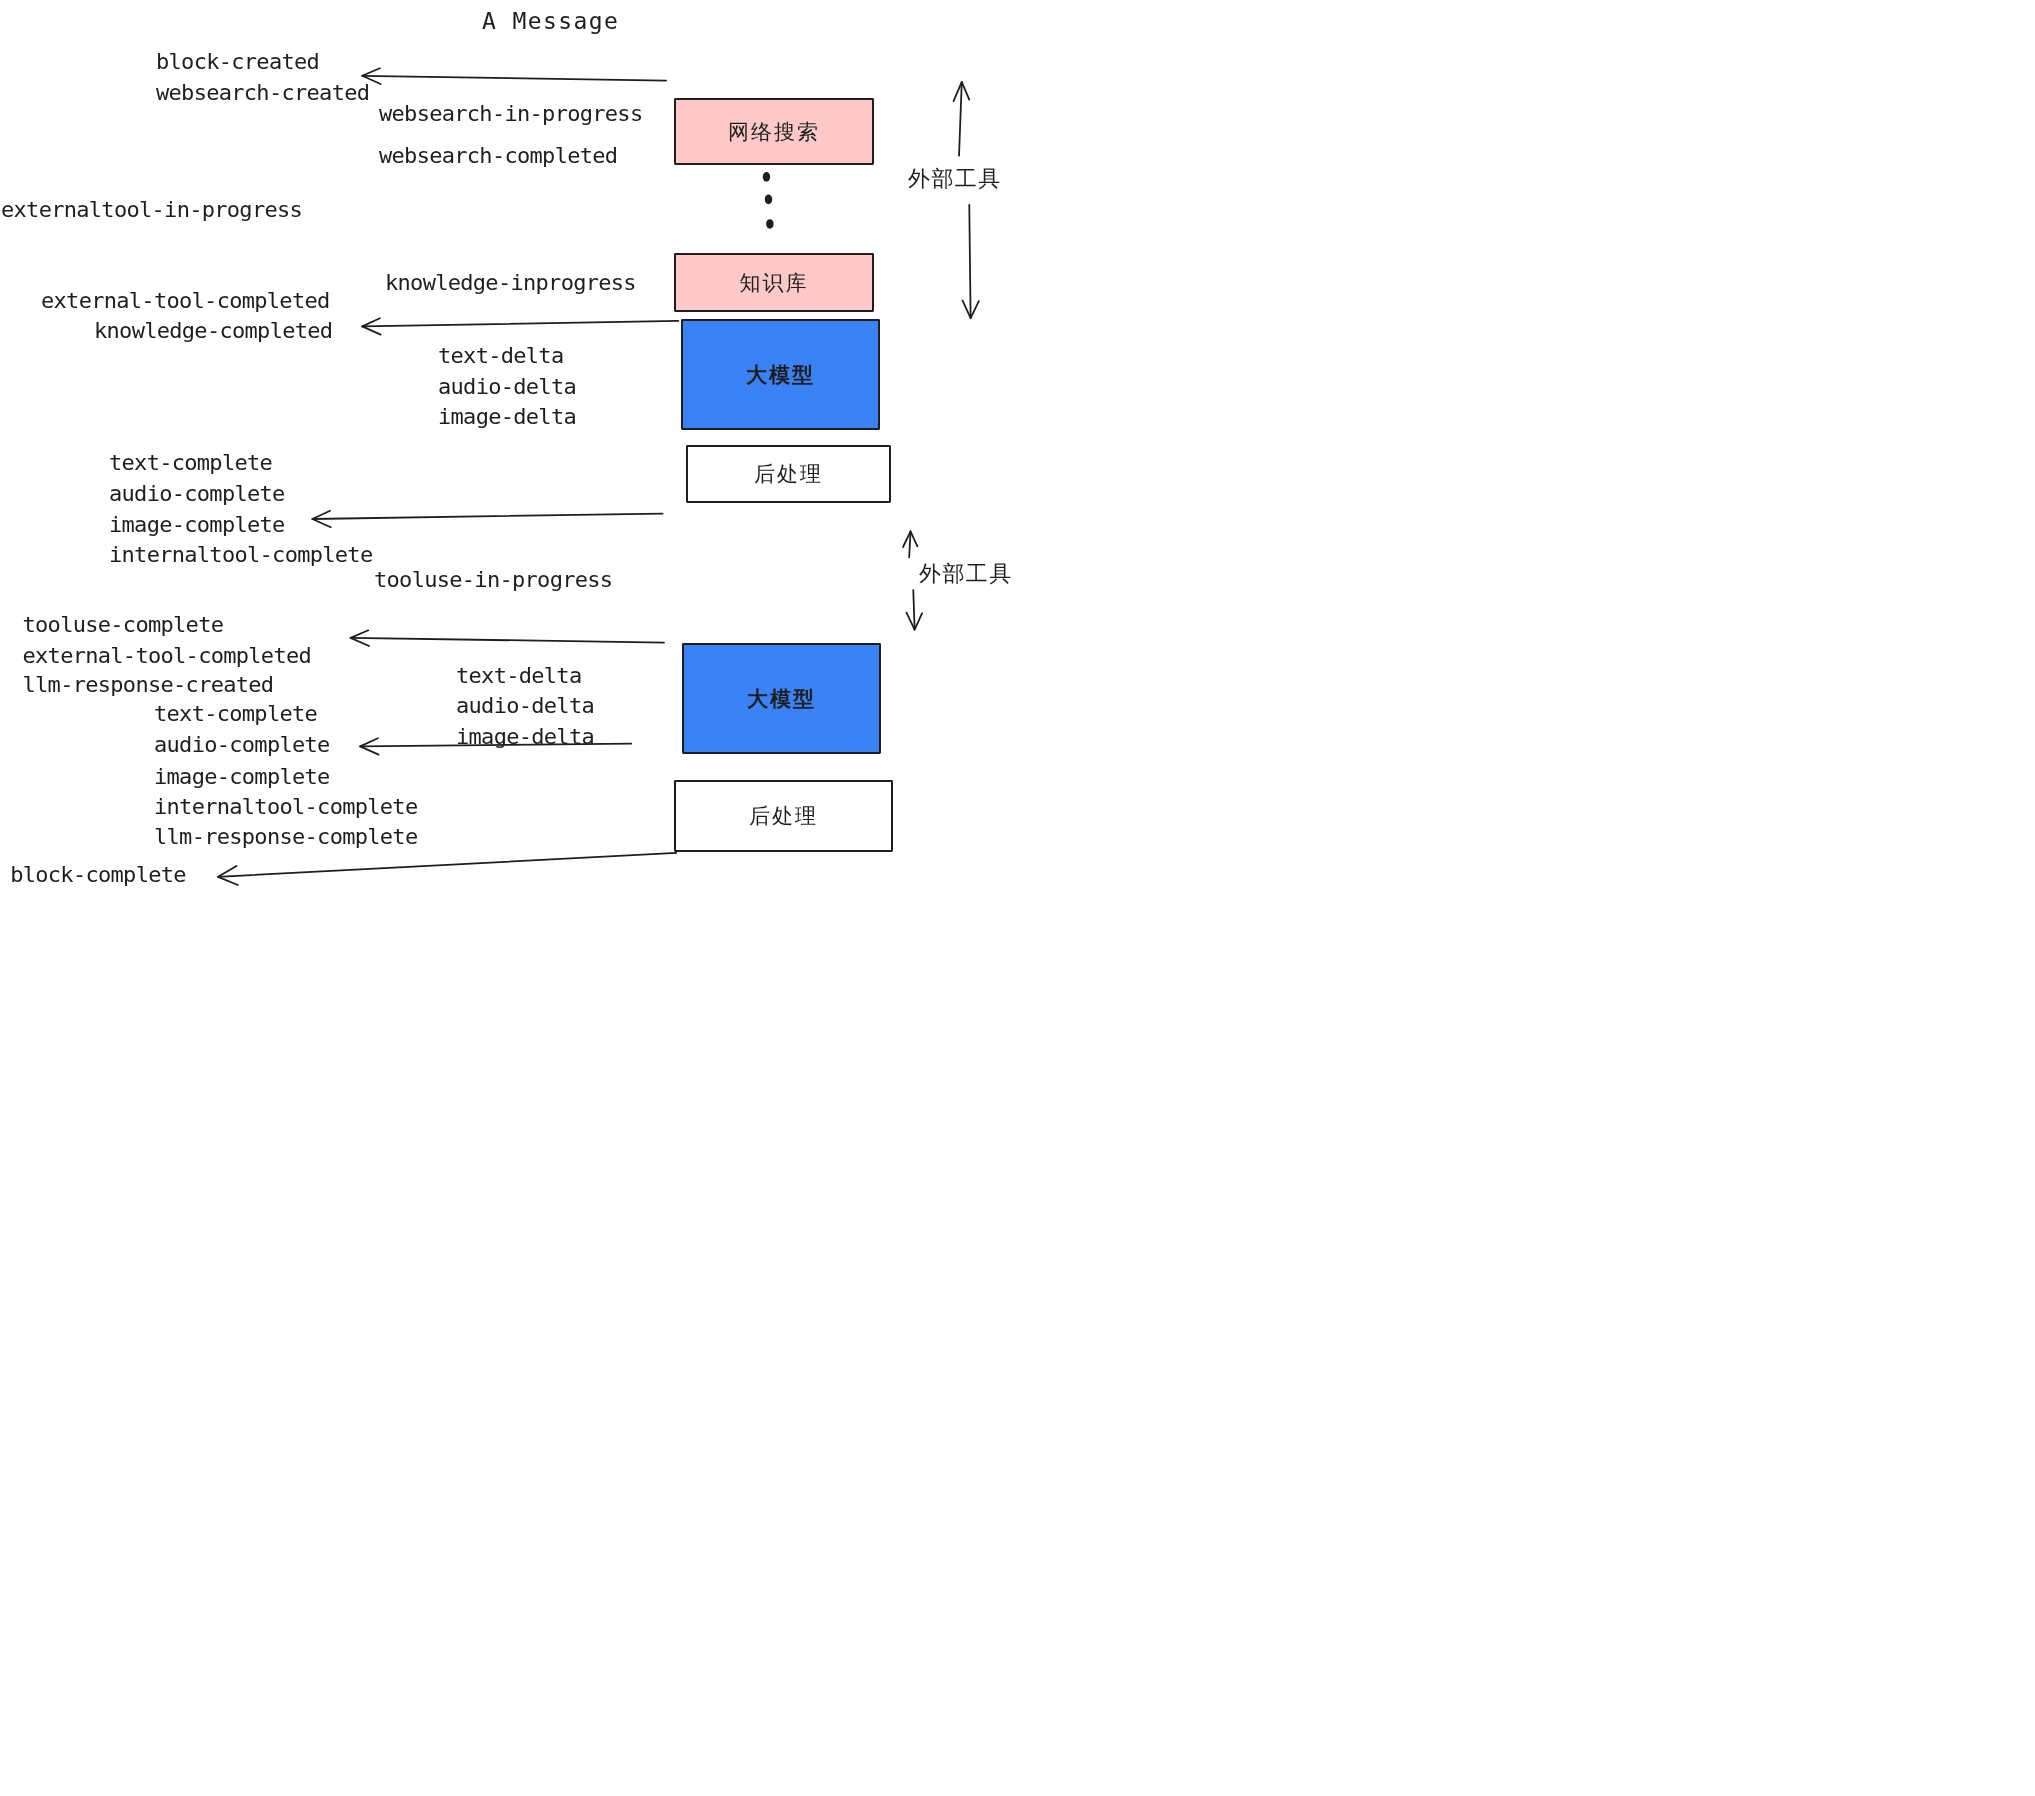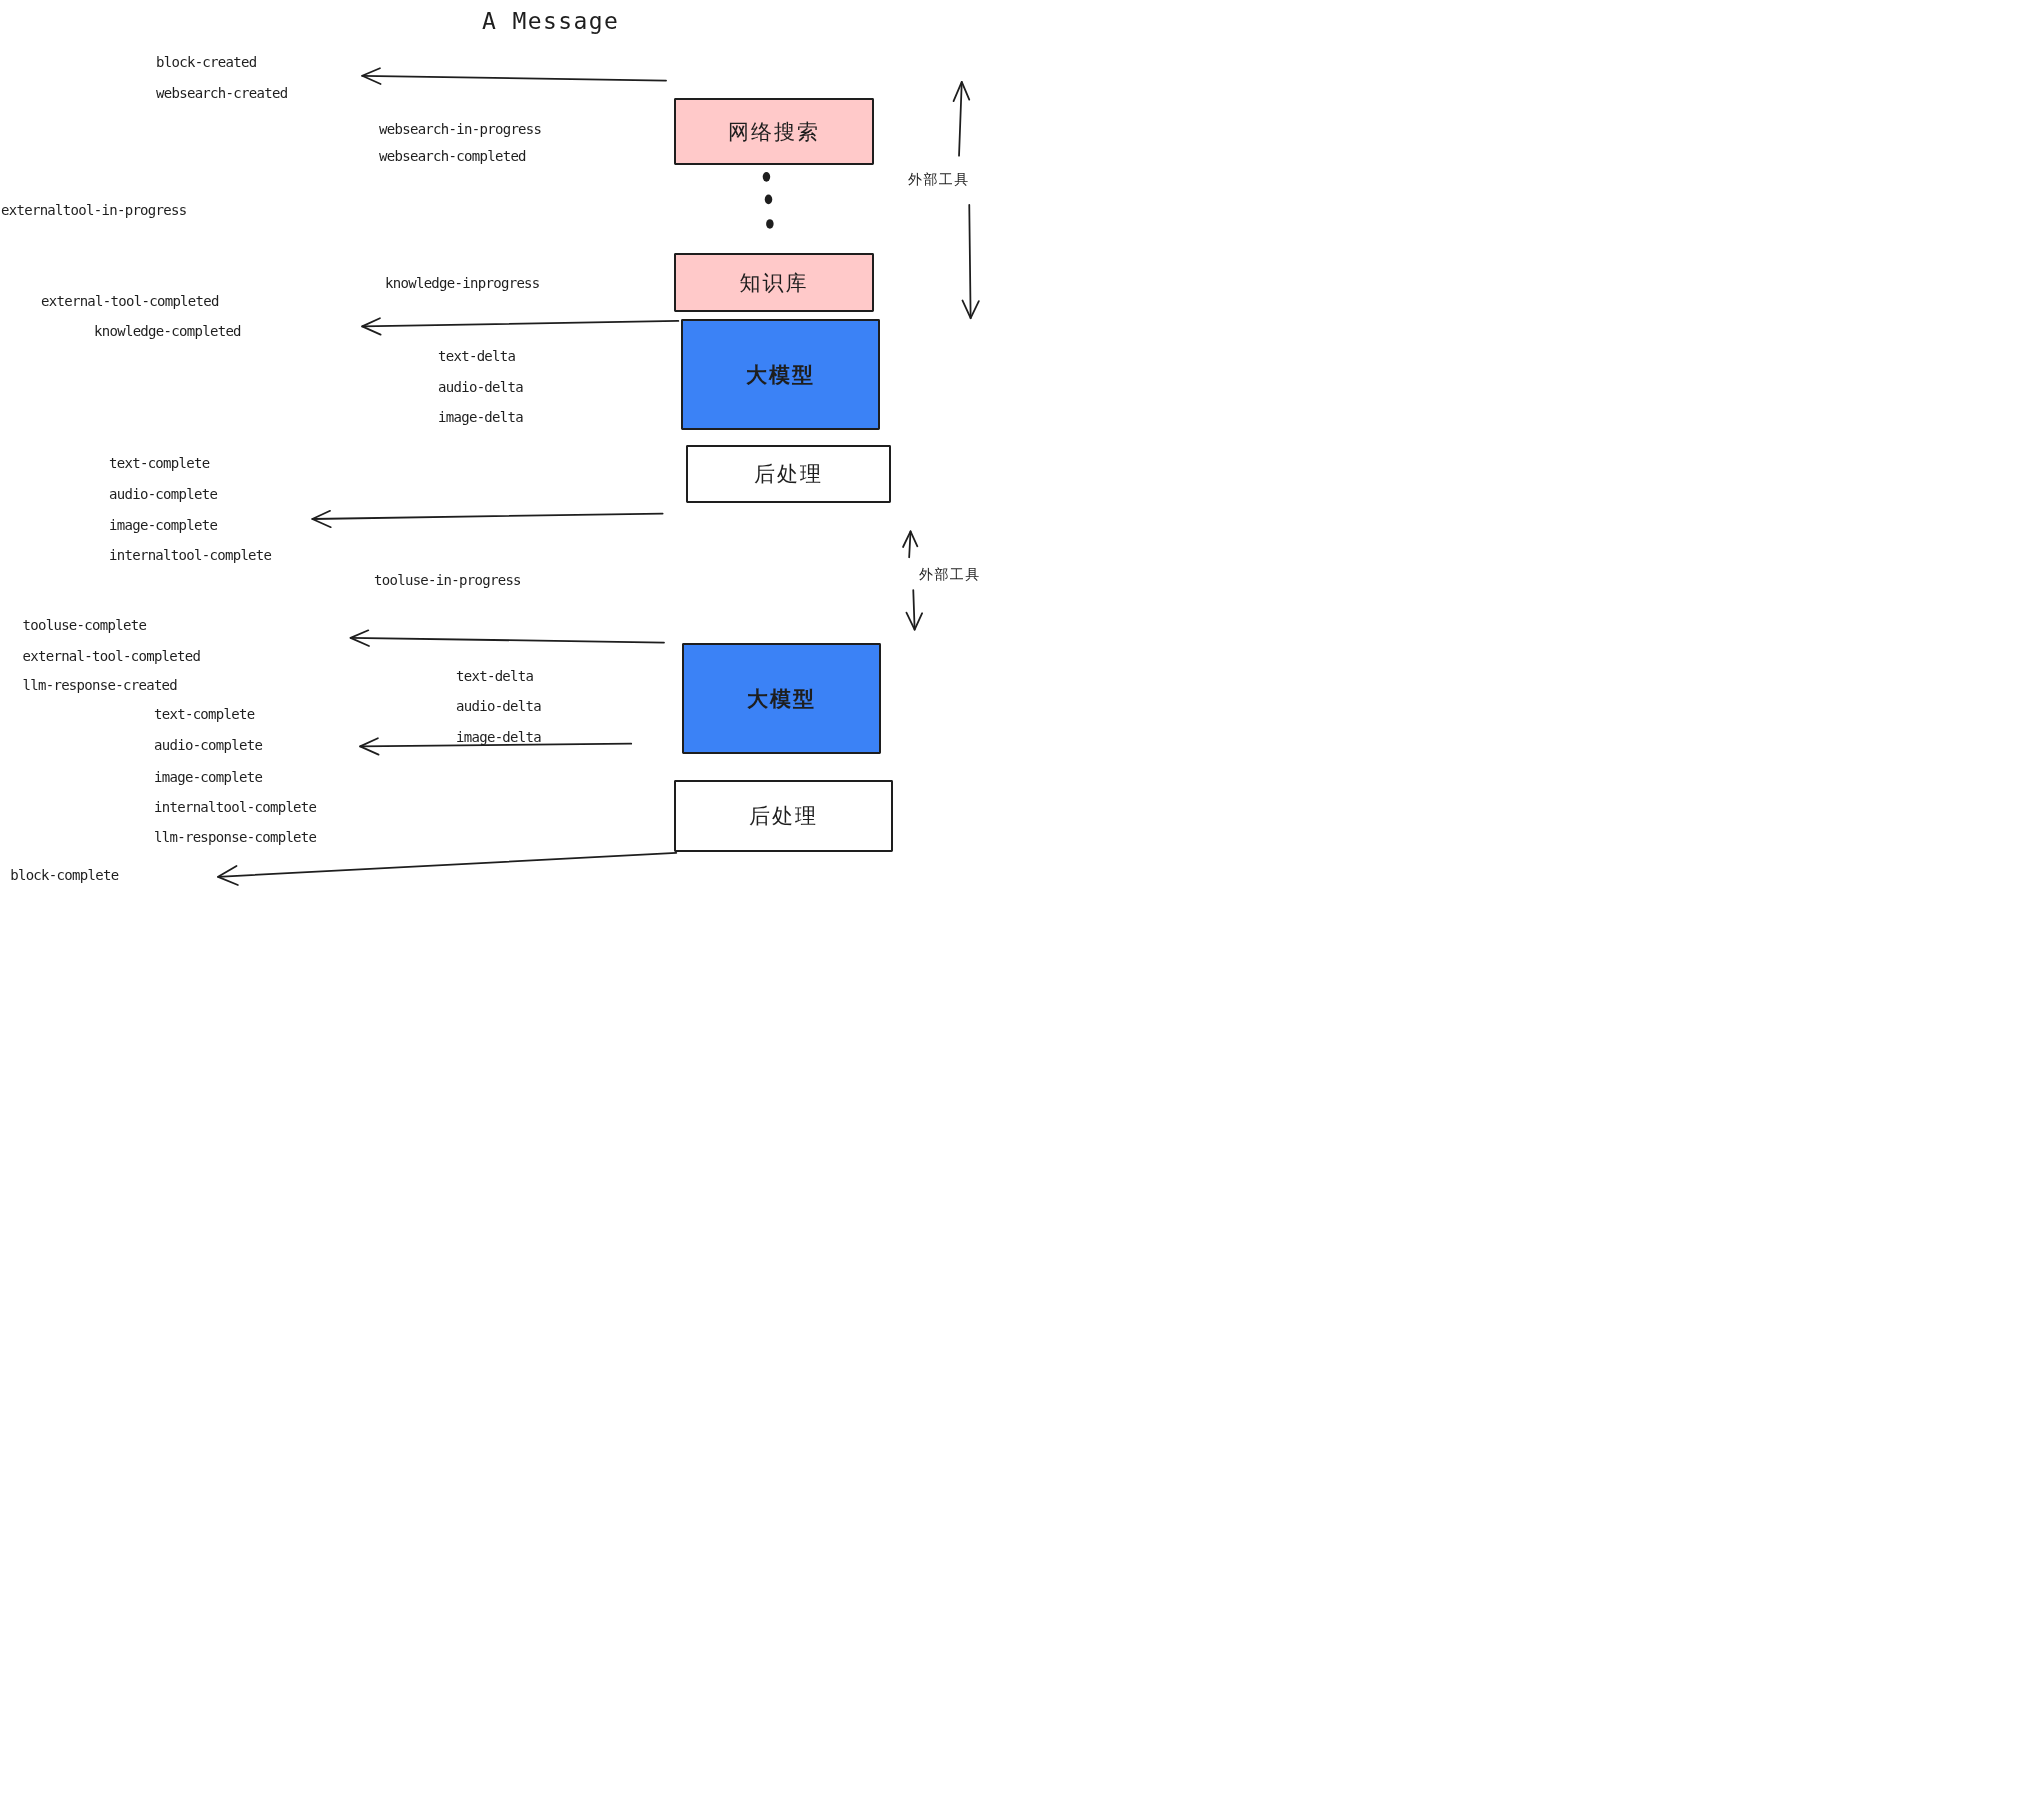--- a/index.html
+++ b/index.html
@@ -1,21 +1,21 @@
 <!DOCTYPE html>
 <html style="font-size:11px"><head>
 <meta charset="utf-8">
 <style>
   html,body{margin:0;padding:0;background:#ffffff;}
   .canvas{
     position:relative;width:1018px;height:898px;background:#ffffff;
     font-family:"DejaVu Sans Mono","Liberation Mono",monospace;color:#1e1e1e;overflow:hidden;
   }
   .label{
-    position:absolute;font-size:14px;line-height:26px;white-space:nowrap;
+    position:absolute;font-size:22px;line-height:26px;white-space:nowrap;
     color:#1e1e1e;letter-spacing:-0.7px;
   }
   .title{font-size:23px;letter-spacing:1.4px;}
   .cn{font-family:"DejaVu Sans","Liberation Sans",sans-serif;letter-spacing:1.4px;}
   .box{
     position:absolute;border:2px solid #1e1e1e;border-radius:1.4px;
     display:flex;align-items:center;justify-content:center;
     font-size:21px;box-sizing:border-box;
   }
   .box .cn-label{font-family:"DejaVu Sans","Liberation Sans",sans-serif;letter-spacing:2px;}
@@ -111,21 +111,21 @@
   </div>
   <div class="box white" style="left:674px;top:780px;width:219px;height:72px;">
     <span class="cn-label">后处理</span>
   </div>
 
   <div class="label cn" style="left:908px;top:166px;">外部工具</div>
   <div class="label cn" style="left:919px;top:561px;">外部工具</div>
 
   <div class="label" style="left:156px;top:49px;">block-created</div>
   <div class="label" style="left:156px;top:80px;">websearch-created</div>
-  <div class="label" style="left:379px;top:101px;margin-top:15px;">websearch-in-progress</div>
+  <div class="label" style="left:379px;top:101px;">websearch-in-progress</div>
   <div class="label" style="left:379px;top:143px;">websearch-completed</div>
   <div class="label" style="left:1px;top:197px;">externaltool-in-progress</div>
   <div class="label" style="left:385px;top:270px;">knowledge-inprogress</div>
   <div class="label" style="left:41px;top:288px;">external-tool-completed</div>
   <div class="label" style="left:94px;top:318px;">knowledge-completed</div>
 
   <div class="label" style="left:438px;top:343px;">text-delta</div>
   <div class="label" style="left:438px;top:374px;">audio-delta</div>
   <div class="label" style="left:438px;top:404px;">image-delta</div>
 

